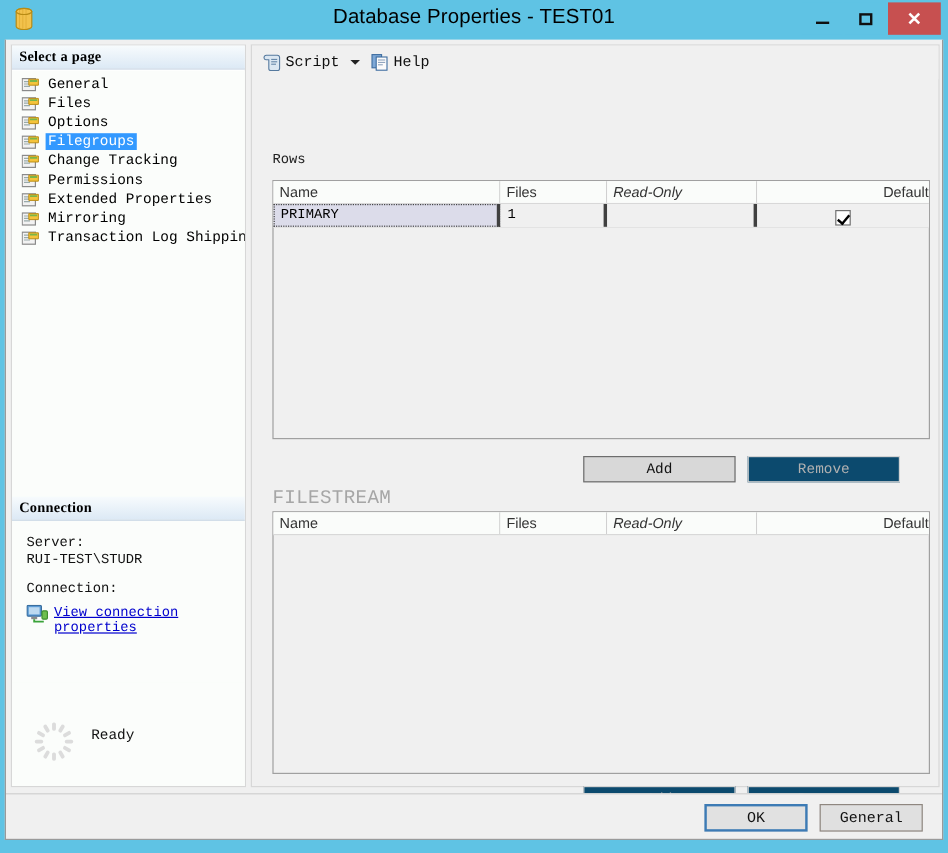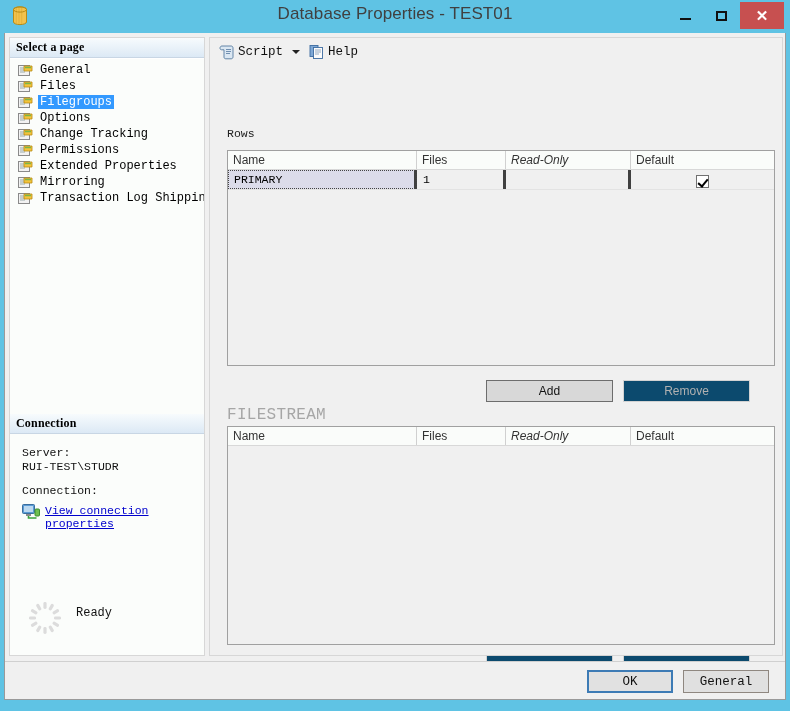--- a/index.html
+++ b/index.html
@@ -27,21 +27,21 @@
   }
   #title-icon {
     position: absolute; left: 12px; top: 6px;
     width: 16px; height: 20px;
   }
   #title-text {
     position: absolute;
     left: 0; top: 4px; width: 790px;
     text-align: center;
     font-size: 17px;
-    color: #404040;
+    color: #000000;
     font-family: "Liberation Sans", sans-serif;
     letter-spacing: 0.1px;
   }
   .winbtn {
     position: absolute;
     top: 2px;
     width: 34px; height: 27px;
     background: #5fc3e4;
     border: none;
     color: #101010;
@@ -251,21 +251,21 @@
   }
   .grid-row .cell.sel {
     background: #dcdcea;
     outline: 1px dotted #444;
     outline-offset: -1px;
   }
   .grid-row .cell.center { display:flex; align-items:center; justify-content:center; padding-left:0;}
   .col-name { width: 189px; }
   .col-files { width: 89px; }
   .col-ro { width: 125px; font-style: italic; }
-  .col-def { width: 143px; border-right: none !important; }
+  .col-def { width: 143px; border-right: none !important; text-align: right; }
 
   .chk {
     width: 13px; height: 13px;
     border: 1px solid #707070;
     background: #fff;
     position: relative;
     display: inline-block;
   }
   .chk::after {
     content: "";
@@ -282,21 +282,21 @@
     left: 17px; top: 368px;
     font-family: "Liberation Mono", monospace;
     font-size: 16px;
     color: #a6a6a6;
     letter-spacing: .3px;
   }
 
   .btn {
     position: absolute;
     height: 22px;
-    font-family: Liberation Sans, sans-serif;
+    font-family: Liberation Mono, monospace;
     font-size: 12px;
     display: flex;
     align-items: center;
     justify-content: center;
     background: #e3e3e3;
     border: 1px solid #8c8c8c;
     color: #111;
     padding: 0;
   }
   .btn.disabled {
@@ -376,37 +376,37 @@
         </div>
         <div class="page-item">
           <svg class="pg-icon" viewBox="0 0 15 13">
               <rect x="0.5" y="1.5" width="11" height="10" fill="#f2f2f2" stroke="#8a8a8a"></rect>
               <path d="M2 4h7M2 6h7M2 8h5" stroke="#9aa" stroke-width="1"></path>
               <path d="M6 2 l8 0 l0 5 l-8 0z" fill="#f5c33b" stroke="#b88b14" stroke-width=".8"></path>
               <path d="M7 3.5 l6 0" stroke="#7ab648" stroke-width="1.5"></path>
             </svg>
           <span class="plabel">Files</span>
         </div>
+        <div class="page-item">
+          <svg class="pg-icon" viewBox="0 0 15 13">
+              <rect x="0.5" y="1.5" width="11" height="10" fill="#f2f2f2" stroke="#8a8a8a"></rect>
+              <path d="M2 4h7M2 6h7M2 8h5" stroke="#9aa" stroke-width="1"></path>
+              <path d="M6 2 l8 0 l0 5 l-8 0z" fill="#f5c33b" stroke="#b88b14" stroke-width=".8"></path>
+              <path d="M7 3.5 l6 0" stroke="#7ab648" stroke-width="1.5"></path>
+            </svg>
+          <span class="plabel">Options</span>
+        </div>
         <div class="page-item selected">
           <svg class="pg-icon" viewBox="0 0 15 13">
               <rect x="0.5" y="1.5" width="11" height="10" fill="#f2f2f2" stroke="#8a8a8a"></rect>
               <path d="M2 4h7M2 6h7M2 8h5" stroke="#9aa" stroke-width="1"></path>
               <path d="M6 2 l8 0 l0 5 l-8 0z" fill="#f5c33b" stroke="#b88b14" stroke-width=".8"></path>
               <path d="M7 3.5 l6 0" stroke="#7ab648" stroke-width="1.5"></path>
             </svg>
           <span class="plabel">Filegroups</span>
-        </div>
-        <div class="page-item">
-          <svg class="pg-icon" viewBox="0 0 15 13">
-              <rect x="0.5" y="1.5" width="11" height="10" fill="#f2f2f2" stroke="#8a8a8a"></rect>
-              <path d="M2 4h7M2 6h7M2 8h5" stroke="#9aa" stroke-width="1"></path>
-              <path d="M6 2 l8 0 l0 5 l-8 0z" fill="#f5c33b" stroke="#b88b14" stroke-width=".8"></path>
-              <path d="M7 3.5 l6 0" stroke="#7ab648" stroke-width="1.5"></path>
-            </svg>
-          <span class="plabel">Options</span>
         </div>
         <div class="page-item">
           <svg class="pg-icon" viewBox="0 0 15 13">
               <rect x="0.5" y="1.5" width="11" height="10" fill="#f2f2f2" stroke="#8a8a8a"></rect>
               <path d="M2 4h7M2 6h7M2 8h5" stroke="#9aa" stroke-width="1"></path>
               <path d="M6 2 l8 0 l0 5 l-8 0z" fill="#f5c33b" stroke="#b88b14" stroke-width=".8"></path>
               <path d="M7 3.5 l6 0" stroke="#7ab648" stroke-width="1.5"></path>
             </svg>
           <span class="plabel">Change Tracking</span>
         </div>

